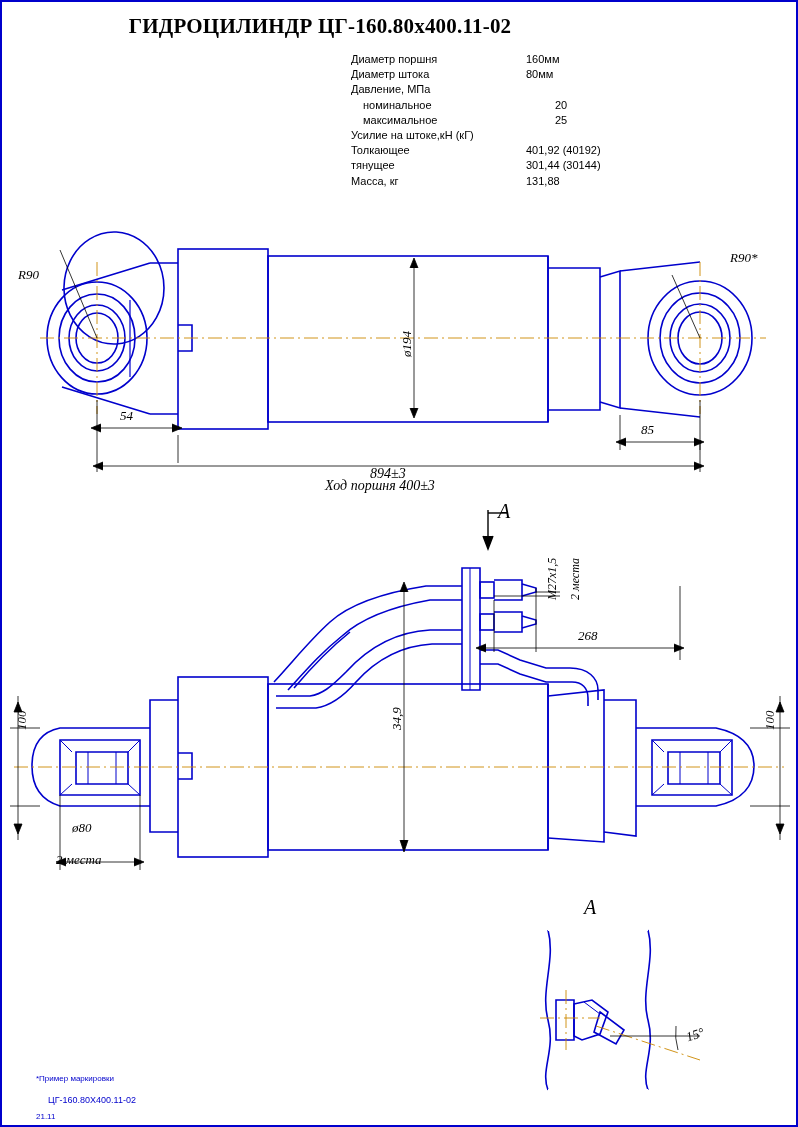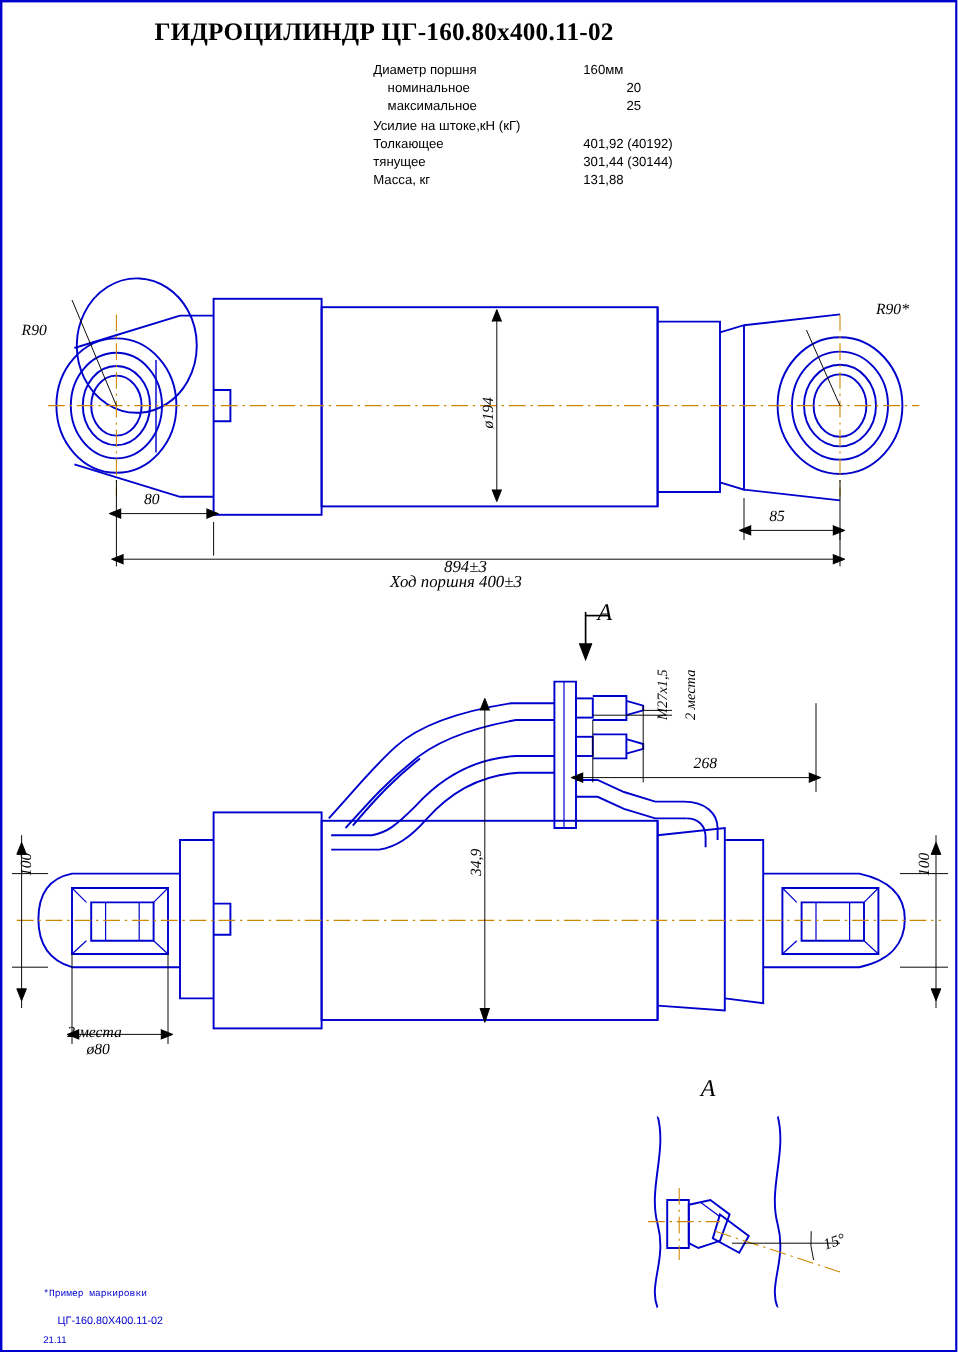--- a/index.html
+++ b/index.html
@@ -1,39 +1,47 @@
 <!DOCTYPE html>
 <html><head>
 <meta charset="utf-8">
 <style>
   html,body{margin:0;padding:0;background:#ffffff;}
   body{width:798px;height:1127px;position:relative;font-family:"Liberation Sans",sans-serif;overflow:hidden;}
   .sheet{position:absolute;left:0;top:0;width:798px;height:1127px;box-sizing:border-box;border:2px solid #0000cc;}
   .title{position:absolute;left:0;top:14px;width:640px;text-align:center;font-family:"Liberation Serif",serif;font-weight:bold;font-size:21px;color:#000;letter-spacing:.2px;}
   .spec{position:absolute;left:311px;top:52px;width:340px;font-size:11px;color:#000;line-height:15.2px;}
-  .spec .row{display:flex;}
+  .spec .row{display:flex;margin-left:40px;}
   .spec .k{width:175px;}
   .spec .v{width:100px;}
   .dim{position:absolute;font-family:"Liberation Serif",serif;font-style:italic;color:#000;font-size:13px;white-space:nowrap;}
   .dim.small{font-size:12px;}
   .mark{position:absolute;left:36px;font-family:"Liberation Sans",sans-serif;color:#0000cc;font-size:8px;white-space:nowrap;}
   svg{position:absolute;left:0;top:0;}
   .letterA{position:absolute;font-family:"Liberation Serif",serif;font-style:italic;font-size:20px;color:#000;}
 </style>
 </head>
 <body>
 
 <div class="sheet"></div>
 
 <div class="title">ГИДРОЦИЛИНДР  ЦГ-160.80x400.11-02</div>
 
 <div class="spec">
   <div class="row">
       <span class="k">Диаметр поршня</span>
       <span class="v">160мм</span>
+    </div>
+  <div class="row">
+      <span class="k">Диаметр штока</span>
+      <span class="v">80мм</span>
+    </div>
+  <div class="row">
+      <span class="k">Давление, МПа</span>
+      <span class="v"></span>
     </div>
   <div class="row">
       <span class="k" style="padding-left:12px">номинальное</span>
       <span class="v" style="padding-left:24px">20</span>
     </div>
   <div class="row">
       <span class="k" style="padding-left:12px">максимальное</span>
       <span class="v" style="padding-left:24px">25</span>
     </div>
   <div class="row">
@@ -196,32 +204,32 @@
     <g stroke="#000" stroke-width="0.8">
       <path d="M610 1036 L700 1036"></path>
       <path d="M676 1026 A60 60 0 0 0 678 1050"></path>
     </g>
   </g>
 </svg>
 
 <div class="dim" style="left:18px;top:230px;margin-top:37px;">R90</div>
 <div class="dim" style="left:730px;top:250px;">R90*</div>
 <div class="dim" style="left:399px;top:357px;transform:rotate(-90deg);transform-origin:left top;">ø194</div>
-<div class="dim" style="left:120px;top:408px;">80</div>
+<div class="dim" style="left:120px;top:408px;">54</div>
 <div class="dim" style="left:641px;top:422px;">85</div>
 <div class="dim" style="left:370px;top:446px;font-size:14px;margin-top:20px;">894±3</div>
 <div class="dim" style="left:325px;top:478px;font-size:14px;">Ход поршня 400±3</div>
 
 <div class="letterA" style="left:498px;top:500px;">A</div>
 <div class="letterA" style="left:584px;top:896px;">A</div>
 <div class="dim small" style="left:545px;top:600px;transform:rotate(-90deg);transform-origin:left top;">M27x1,5</div>
 <div class="dim small" style="left:568px;top:600px;transform:rotate(-90deg);transform-origin:left top;">2 места</div>
 <div class="dim" style="left:578px;top:628px;">268</div>
 <div class="dim" style="left:389px;top:730px;transform:rotate(-90deg);transform-origin:left top;">34,9</div>
 <div class="dim" style="left:14px;top:730px;transform:rotate(-90deg);transform-origin:left top;">100</div>
 <div class="dim" style="left:762px;top:730px;transform:rotate(-90deg);transform-origin:left top;">100</div>
-<div class="dim" style="left:72px;top:820px;margin-top:46px;">ø80</div>
+<div class="dim" style="left:72px;top:820px;">ø80</div>
 <div class="dim" style="left:56px;top:852px;">2 места</div>
 <div class="dim" style="left:684px;top:1030px;transform:rotate(-18deg);transform-origin:left top;">15°</div>
 
-<div class="mark" style="top:1074px;font-family:Liberation Mono, monospace;">*Пример маркировки</div>
+<div class="mark" style="top:1074px;">*Пример маркировки</div>
 <div class="mark" style="top:1095px;font-size:9px;padding-left:12px;">ЦГ-160.80X400.11-02</div>
 <div class="mark" style="top:1112px;font-size:8px;">21.11</div>
 
 </body></html>

